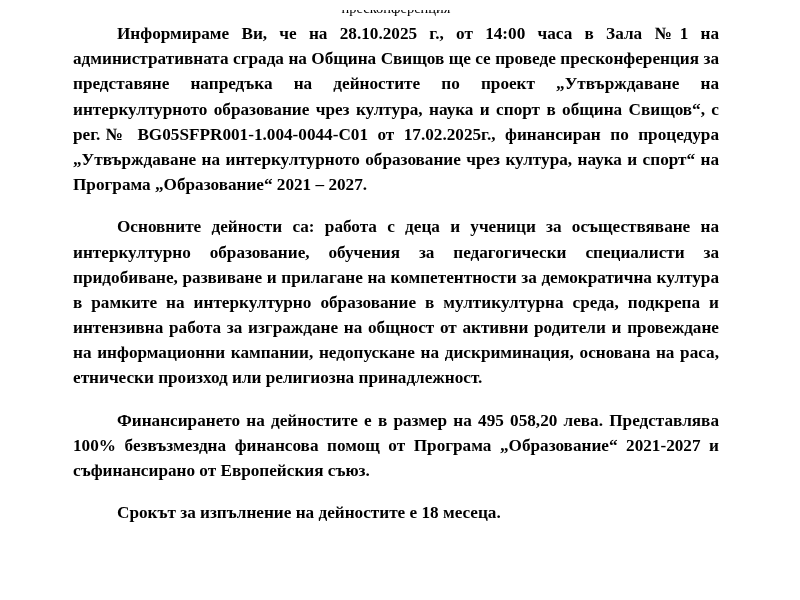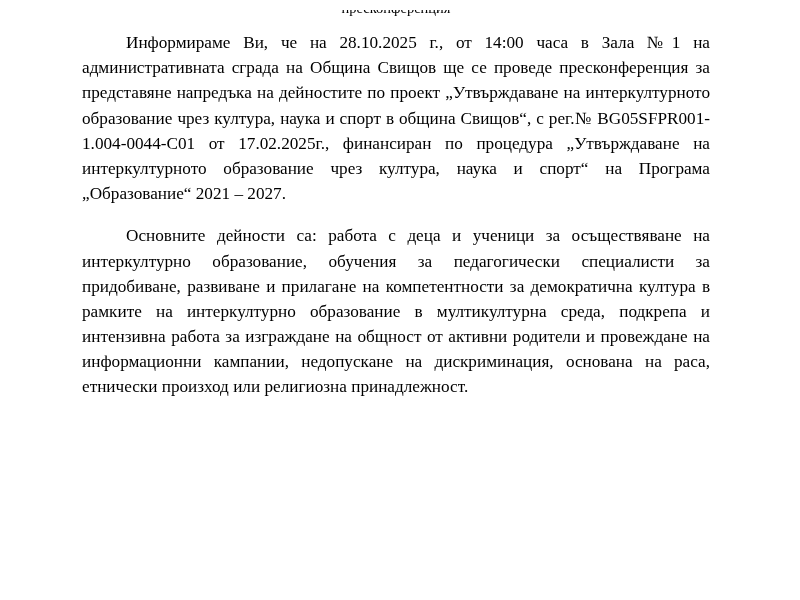--- a/index.html
+++ b/index.html
@@ -29,40 +29,43 @@
   .top-cut .cut-text {
     font-size: 14.5px;
     line-height: 1.45;
     text-align: center;
     position: relative;
     top: -12px;
     color: #000;
     white-space: nowrap;
   }
   p.para {
-    margin: 12px;
+    margin: 3px;
     font-size: 17.2px;
     line-height: 1.465;
     text-align: justify;
     text-justify: inter-word;
     text-indent: 44px;
     hyphens: none;
+    font-weight: bold;
   }
   p.spacer-before {
     margin-top: 17px;
   }
   p.small-gap {
     margin-top: 0;
   }
 </style>
 </head>
 <body>
 
 <div class="page">
 
   <div class="top-cut">
     <div class="cut-text">пресконференция</div>
   </div>
 
   <p class="para">Информираме Ви, че на 28.10.2025 г., от 14:00 часа в Зала №1 на административната сграда на Община Свищов ще се проведе пресконференция за представяне напредъка на дейностите по проект „Утвърждаване на интеркултурното образование чрез култура, наука и спорт в община Свищов“, с рег.№ BG05SFPR001-1.004-0044-C01 от 17.02.2025г., финансиран по процедура „Утвърждаване на интеркултурното образование чрез култура, наука и спорт“ на Програма „Образование“ 2021 – 2027.</p>
   <p class="para spacer-before">Основните дейности са: работа с деца и ученици за осъществяване на интеркултурно образование, обучения за педагогически специалисти за придобиване, развиване и прилагане на компетентности за демократична култура в рамките на интеркултурно образование в мултикултурна среда, подкрепа и интензивна работа за изграждане на общност от активни родители и провеждане на информационни кампании, недопускане на дискриминация, основана на раса, етнически произход или религиозна принадлежност.</p>
+  <p class="para spacer-before">Финансирането на дейностите е в размер на 495 058,20 лева. Представлява 100% безвъзмездна финансова помощ от Програма „Образование“ 2021-2027 и съфинансирано от Европейския съюз.</p>
+  <p class="para spacer-before">Срокът за изпълнение на дейностите е 18 месеца.</p>
 
 </div>
 
 </body></html>

